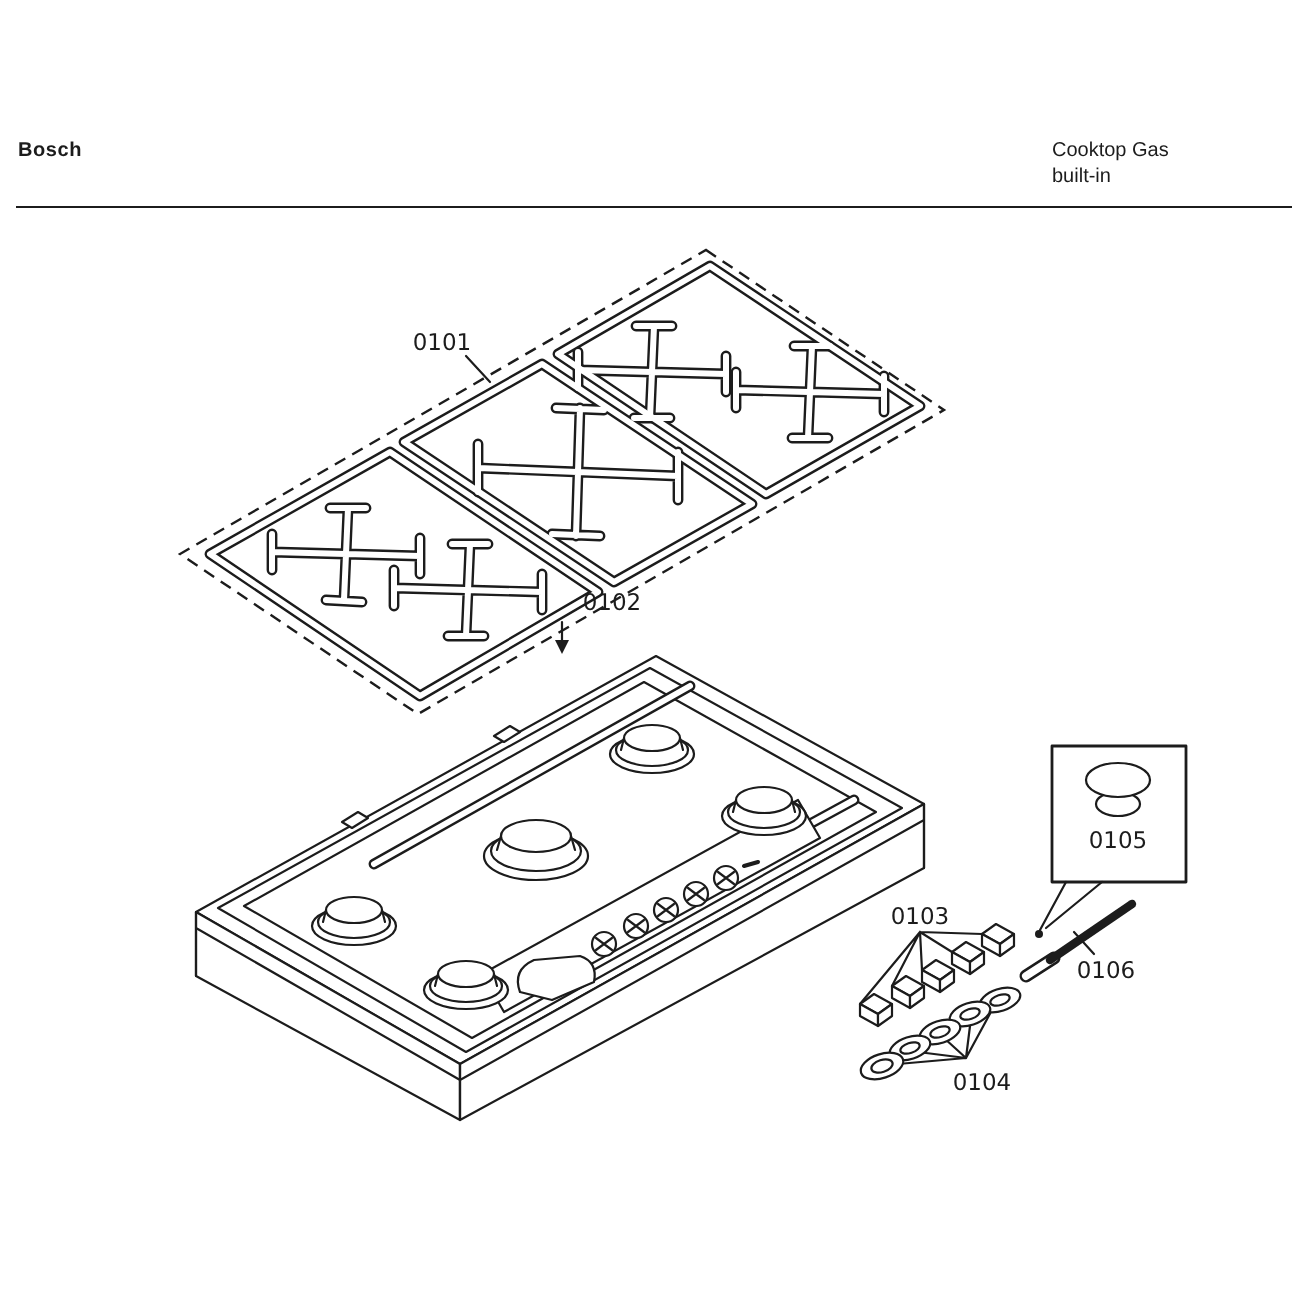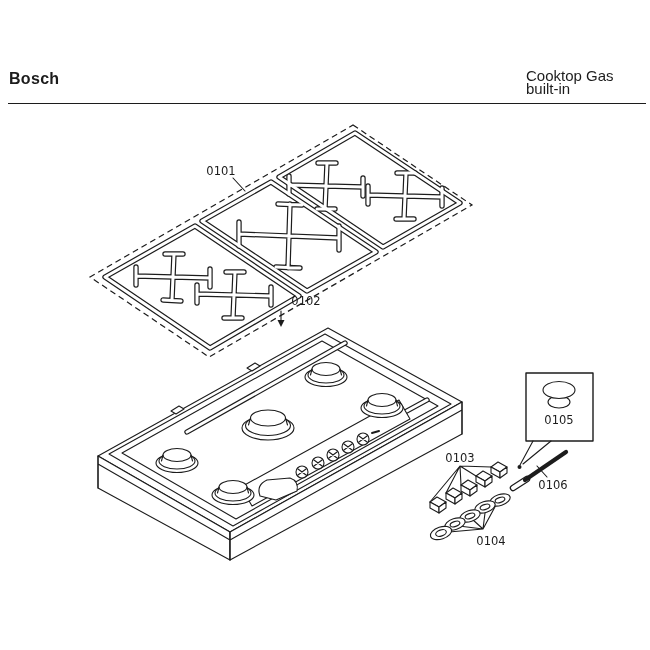--- a/index.html
+++ b/index.html
@@ -1,22 +1,22 @@
 <!DOCTYPE html>
 <html style="--ink: #1c1c1c; --paper: #ffffff;"><head>
 <meta charset="utf-8">
 <style>
   html,body{margin:0;padding:0;background:#e8e8e8;}
   .page{
     position:relative;width:650px;height:650px;margin:0 auto;
     background:var(--paper,#fff);overflow:hidden;
     font-family:"Liberation Sans",sans-serif;color:var(--ink,#1c1c1c);
   }
-  .brand{position:absolute;left:9px;top:70px;font-size:16px;font-weight:bold;letter-spacing:.3px;}
-  .prod{position:absolute;left:526px;top:69px;font-size:15px;line-height:13px;}
+  .brand{position:absolute;left:9px;top:70px;font-size:10px;font-weight:bold;letter-spacing:.3px;}
+  .prod{position:absolute;left:526px;top:69px;font-size:10px;line-height:13px;}
   .rule{position:absolute;left:8px;right:4px;top:103px;border-top:1.8px solid var(--ink,#1c1c1c);}
   svg{position:absolute;left:0;top:0;}
   .ln{stroke:var(--ink,#1c1c1c);fill:none;stroke-width:1.1;stroke-linecap:round;stroke-linejoin:round;}
   .fw{stroke:var(--ink,#1c1c1c);fill:#fff;stroke-width:1.1;stroke-linejoin:round;}
   .dash{stroke:var(--ink,#1c1c1c);fill:none;stroke-width:1.2;stroke-dasharray:6 4;}
   .tube-b{stroke:var(--ink,#1c1c1c);fill:none;stroke-width:5.4;stroke-linecap:round;stroke-linejoin:round;}
   .tube-w{stroke:#fff;fill:none;stroke-width:3;stroke-linecap:round;stroke-linejoin:round;}
   .solid{fill:var(--ink,#1c1c1c);stroke:none;}
   text.lbl{font-family:"DejaVu Sans",sans-serif;font-size:11.5px;fill:var(--ink,#1c1c1c);text-anchor:middle;}
 </style>

